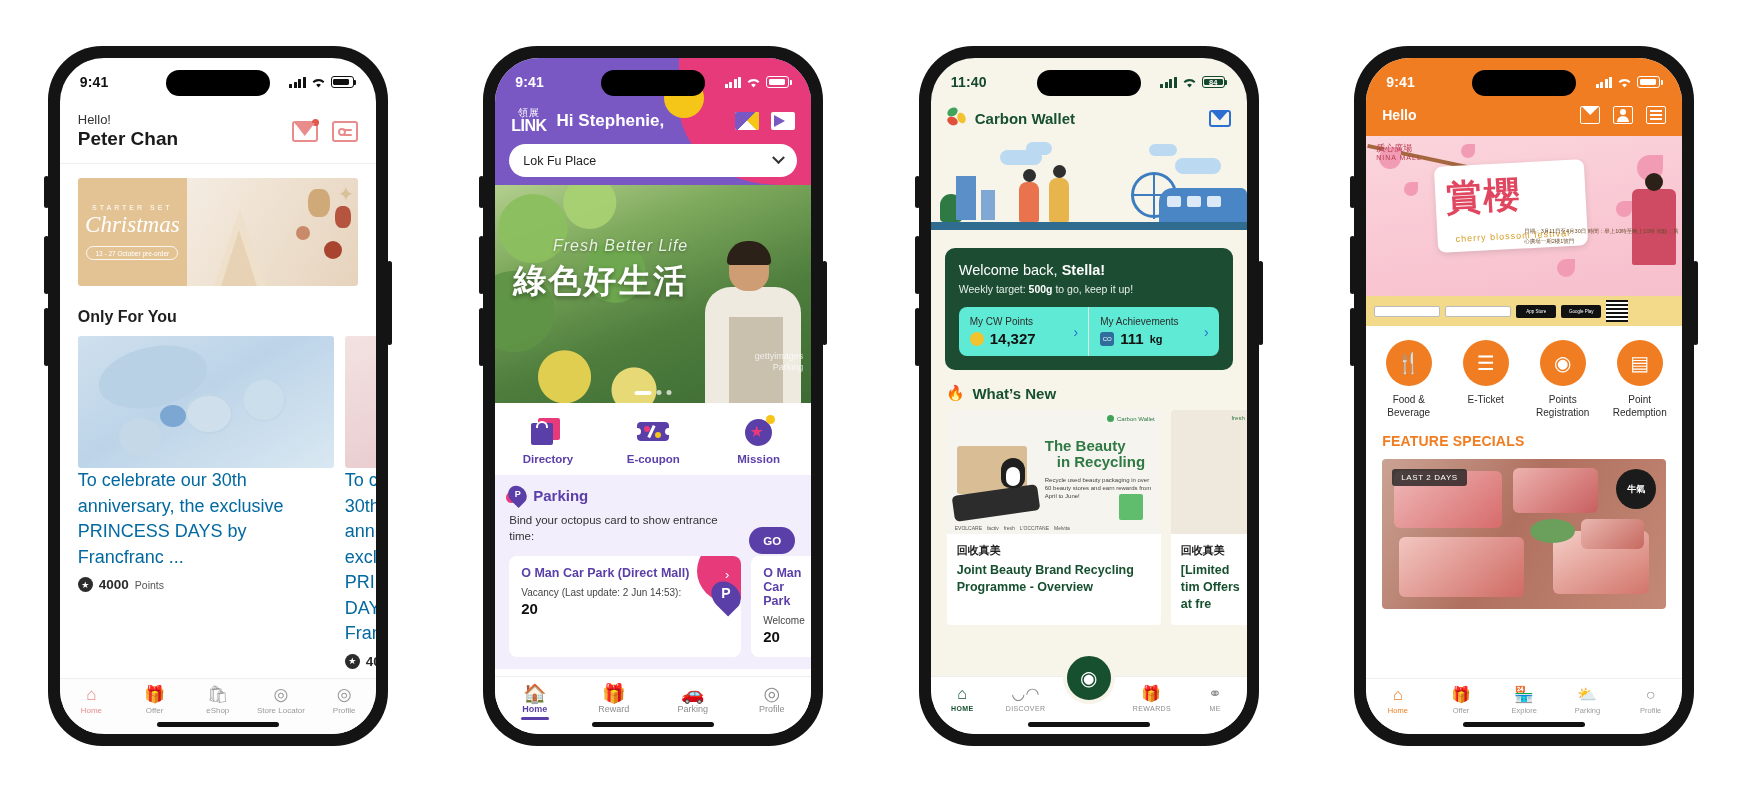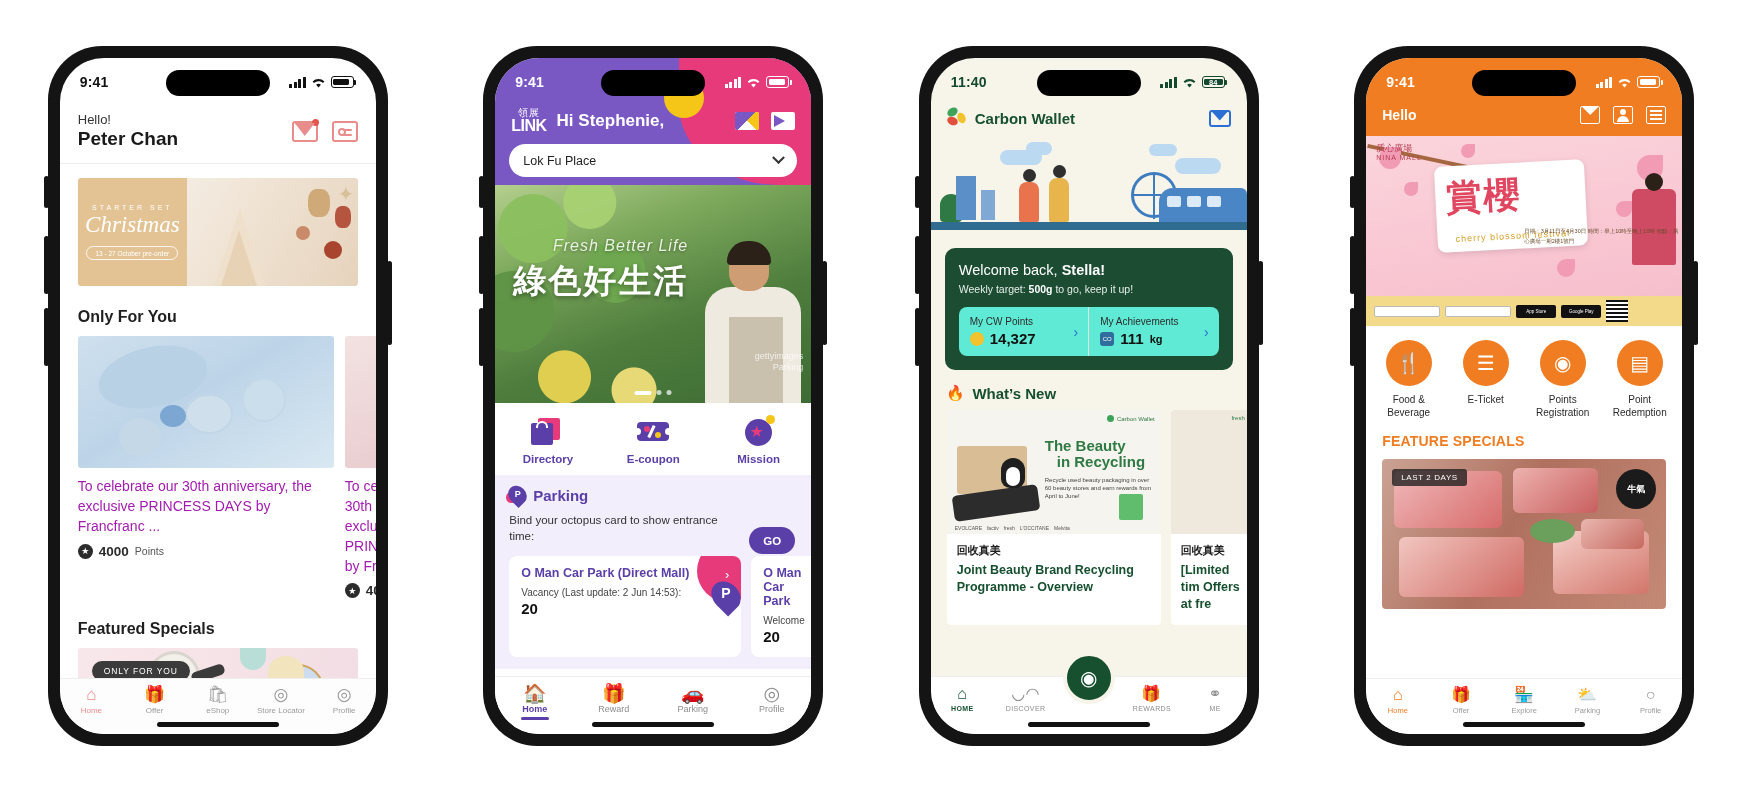--- a/index.html
+++ b/index.html
@@ -94,21 +94,21 @@
   .ofy-card { flex: 0 0 256px; }
   .ofy-card.partial { flex: 0 0 130px; }
   .ofy-img { height: 132px; border-radius: 3px; background: linear-gradient(150deg,#cfe0ee 0%,#bdd4e8 45%,#d9e8f2 100%); position:relative; overflow:hidden;}
   .ofy-img.pink { background: linear-gradient(160deg,#f3e2e2 0%,#ecd3d5 60%,#e7c8cc 100%); }
   .ofy-img .blob{position:absolute;border-radius:50%;}
   .b1{left:42%;top:44%;width:48px;height:40px;background:#cfe0ec;box-shadow:0 0 0 2px #c0d6e6 inset;}
   .b2{left:64%;top:32%;width:44px;height:44px;background:#cbdeec;border:2px solid #c3d9e8;}
   .b3{left:16%;top:62%;width:42px;height:38px;background:#c4d8e8;}
   .b4{left:32%;top:52%;width:26px;height:22px;background:#7ba7d2;}
   .b5{left:8%;top:8%;width:110px;height:60px;background:#b9d1e4;border-radius:6px;transform:rotate(-12deg);}
-  .ofy-txt { font-size: 14px; line-height: 1.42; color: #a21caf; margin-top: 9px; }
+  .ofy-txt { font-size: 18px; line-height: 1.42; color: #0369a1; }
   .ofy-pts { display: flex; align-items: center; gap: 6px; margin-top: 7px; }
   .star-badge { width: 15px; height: 15px; border-radius: 50%; background: #2c2c2c; color: #fff; font-size: 9px; display:flex;align-items:center;justify-content:center;}
   .pts-n { font-size: 13.5px; font-weight: bold; color: #2b2b2b; }
   .pts-l { font-size: 10.5px; color: #555; }
   .fs-img { margin: 0 18px; height: 72px; border-radius: 3px; background: linear-gradient(100deg,#f7e6ea 0%,#f6e3e8 50%,#f1dde3 100%); position: relative; overflow:hidden;}
   .fs-pill { position: absolute; left: 14px; top: 13px; background: #3b3b3b; color: #fff; font-size: 8.5px; letter-spacing: .9px; padding: 5px 12px; border-radius: 12px; }
   .pan{position:absolute;left:25%;top:4%;width:52px;height:52px;border-radius:50%;background:#f3efe9;border:3px solid #dad5ce;}
   .pan::after{content:"";position:absolute;right:-28px;top:14px;width:34px;height:11px;background:#3b3b3b;border-radius:5px;transform:rotate(-18deg);}
   .shell{position:absolute;left:58%;top:-6%;width:26px;height:26px;background:#b9ded7;border-radius:0 0 50% 50%;}
   .plate{position:absolute;right:12%;top:22%;width:52px;height:52px;border-radius:50%;background:#cddcee;border:2px solid #cfa35c;}

